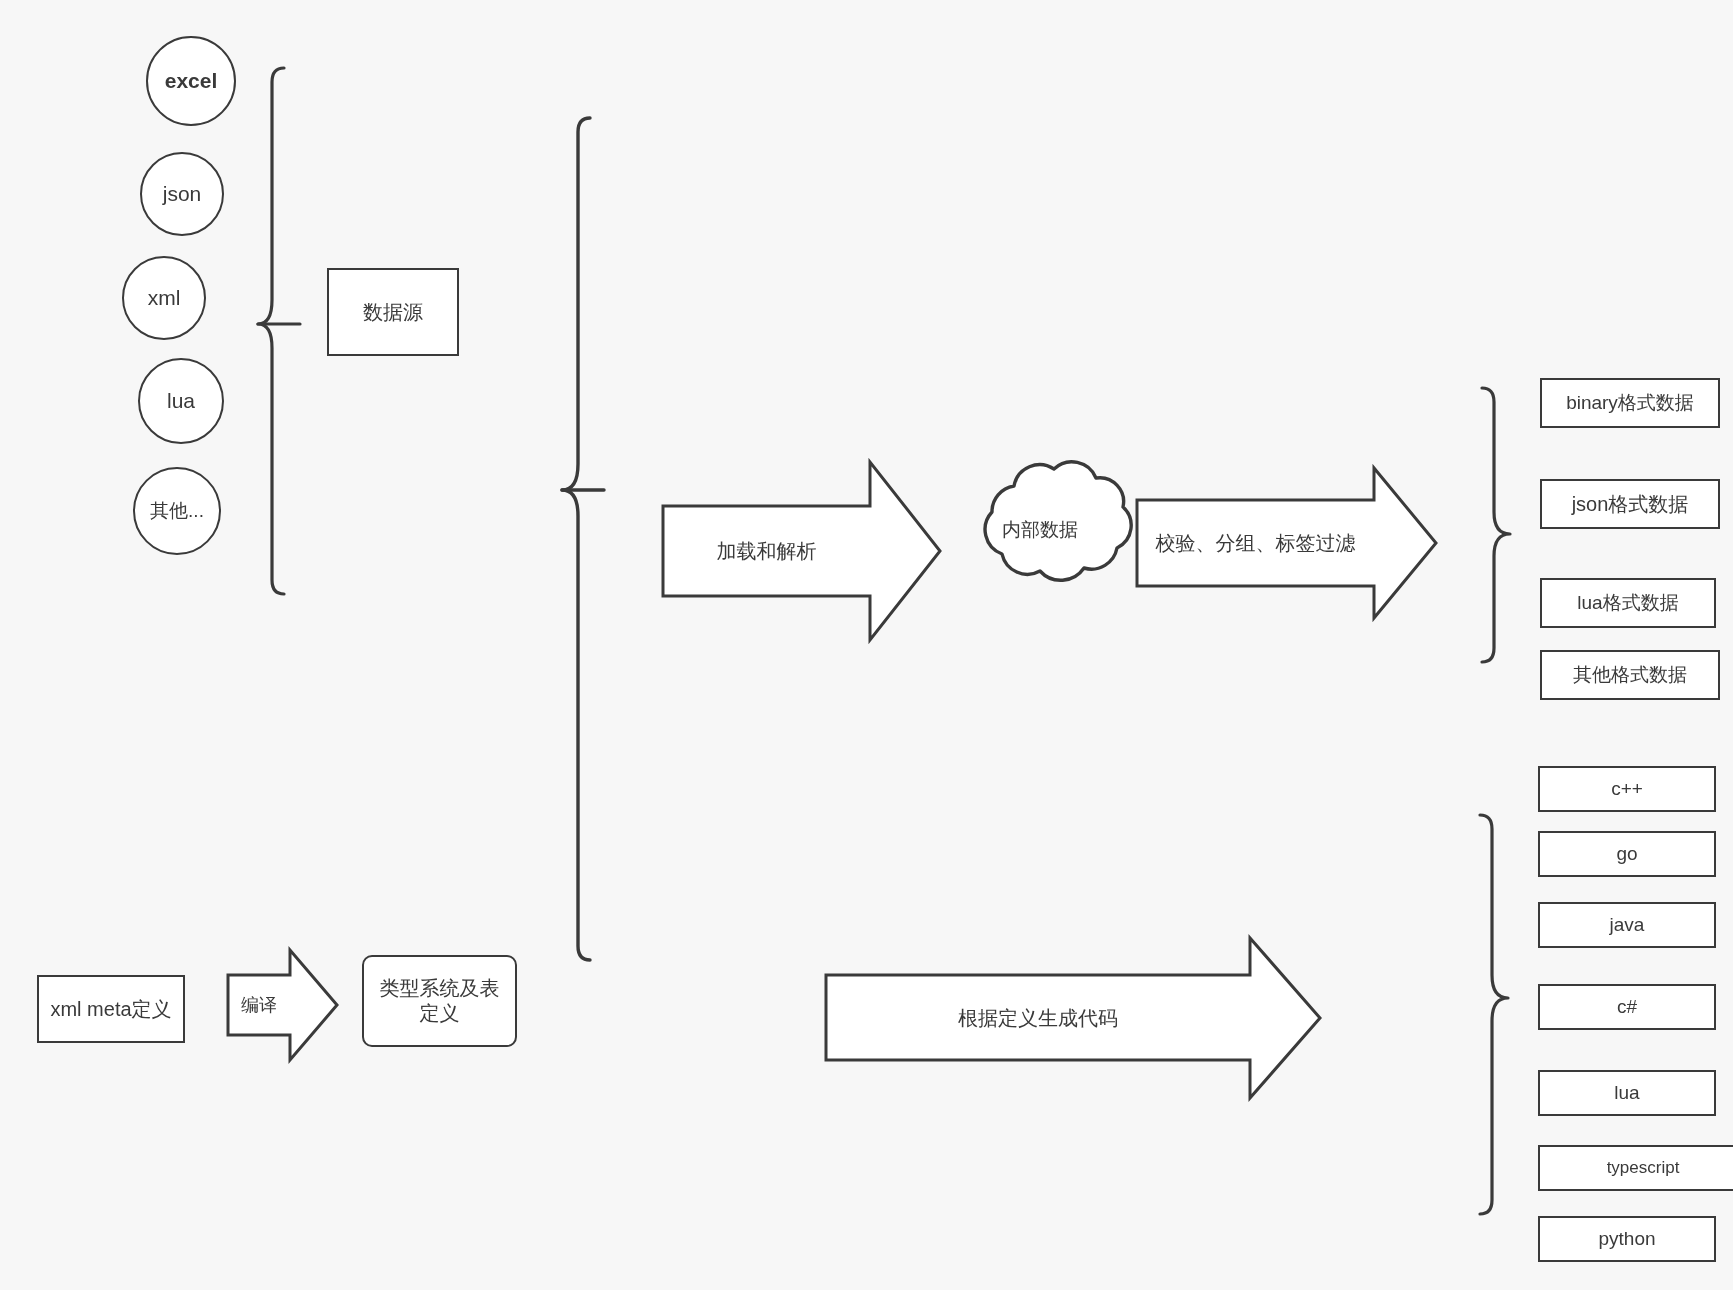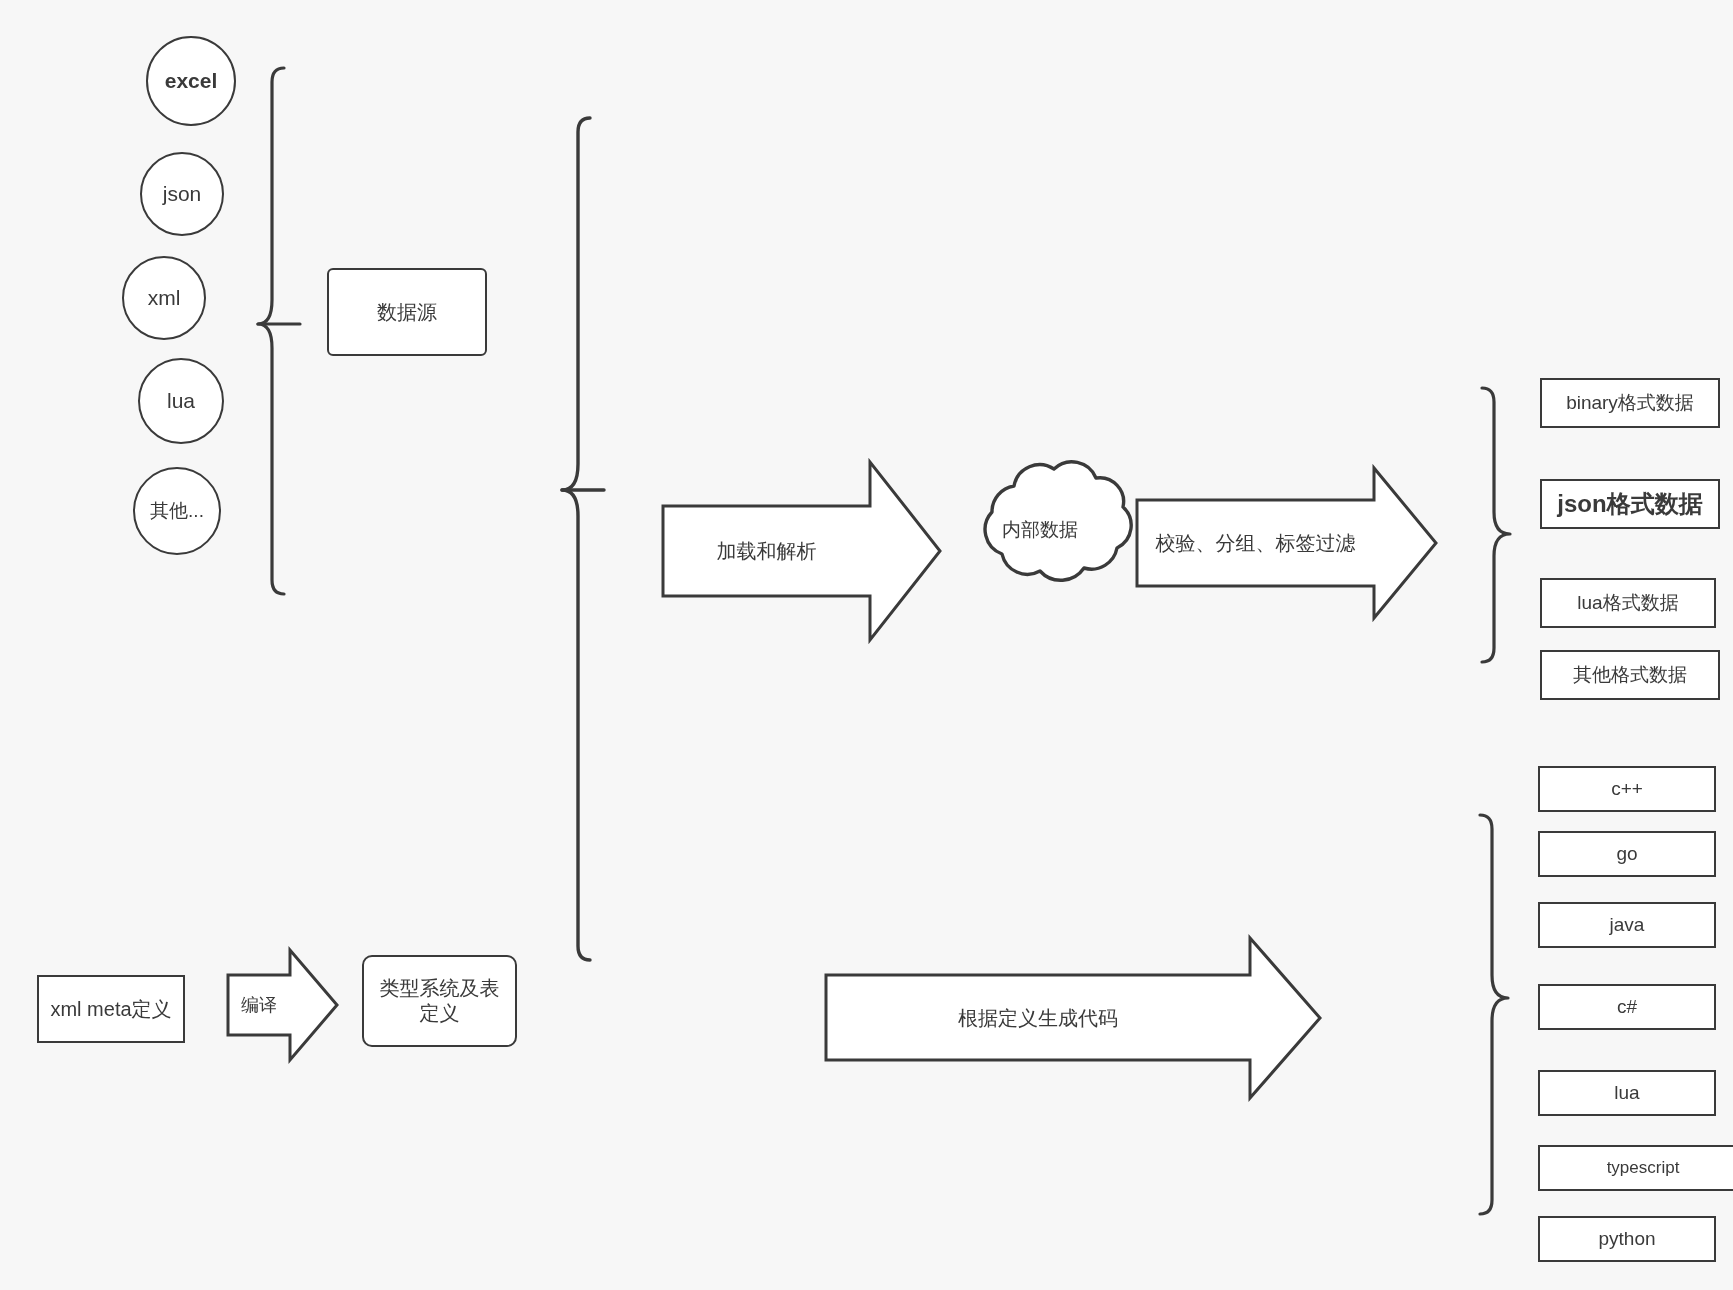--- a/index.html
+++ b/index.html
@@ -123,40 +123,40 @@
 <div class="node ellipse" style="left:122px; top:256px; width:84px; height:84px; font-size:21px;">
   <span>xml</span>
 </div>
 <div class="node ellipse" style="left:138px; top:358px; width:86px; height:86px; font-size:21px;">
   <span>lua</span>
 </div>
 <div class="node ellipse" style="left:133px; top:467px; width:88px; height:88px; font-size:19px;">
   <span>其他...</span>
 </div>
 
-<div class="node rect" style="left:327px; top:268px; width:160px; height:88px; font-size:20px;border-radius:6px;">
+<div class="node rect" style="left:327px; top:268px; width:132px; height:88px; font-size:20px;">
   <span>数据源</span>
 </div>
 
 <div class="arrow-label" style="left:663px; top:528px; width:207px; height:46px; font-size:20px;">
   <span>加载和解析</span>
 </div>
 
 <div class="cloud-label" style="left:985px; top:510px; width:110px; height:40px; font-size:19px;">
   <span>内部数据</span>
 </div>
 
 <div class="arrow-label" style="left:1137px; top:520px; width:237px; height:46px; font-size:20px;">
   <span>校验、分组、标签过滤</span>
 </div>
 
 <div class="node rect" style="left:1540px; top:378px; width:180px; height:50px; font-size:19px;">
   <span>binary格式数据</span>
 </div>
-<div class="node rect" style="left:1540px; top:479px; width:180px; height:50px; font-size:24px;font-weight:bold;">
+<div class="node rect" style="left:1540px; top:479px; width:180px; height:50px; font-size:20px;">
   <span>json格式数据</span>
 </div>
 <div class="node rect" style="left:1540px; top:578px; width:176px; height:50px; font-size:19px;">
   <span>lua格式数据</span>
 </div>
 <div class="node rect" style="left:1540px; top:650px; width:180px; height:50px; font-size:19px;">
   <span>其他格式数据</span>
 </div>
 
 <div class="node rect" style="left:37px; top:975px; width:148px; height:68px; font-size:20px; padding:0 4px;">

